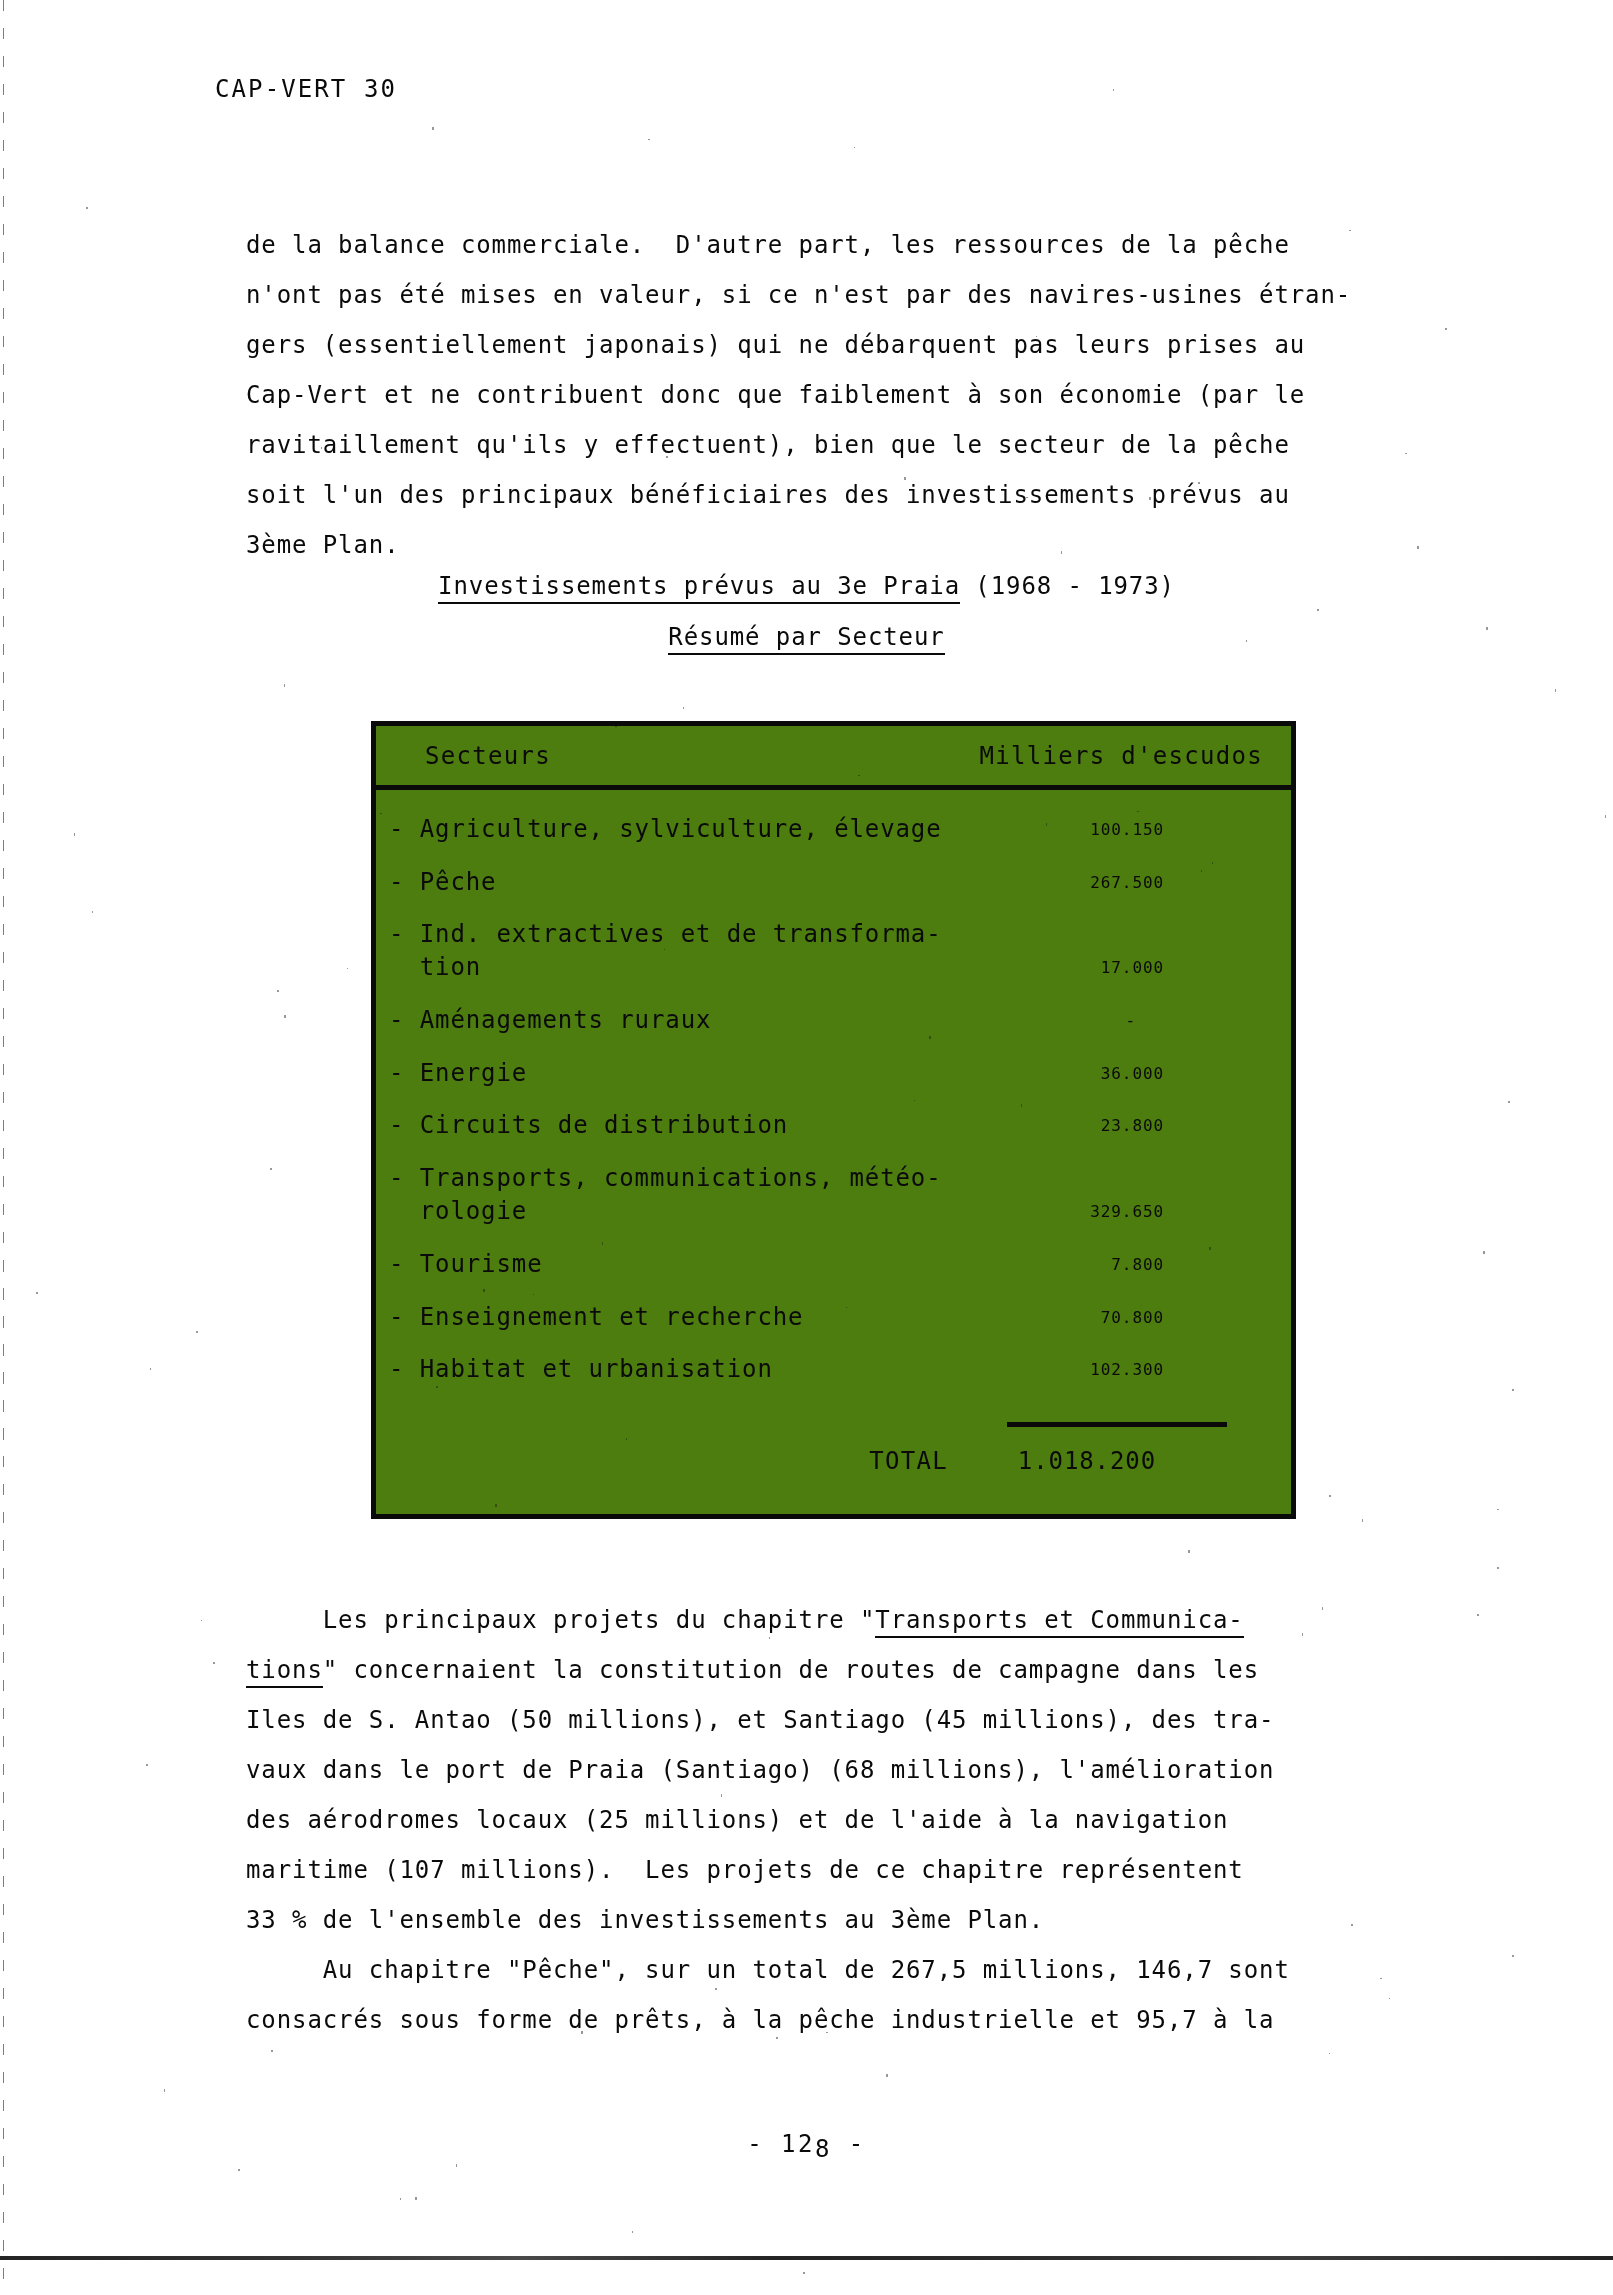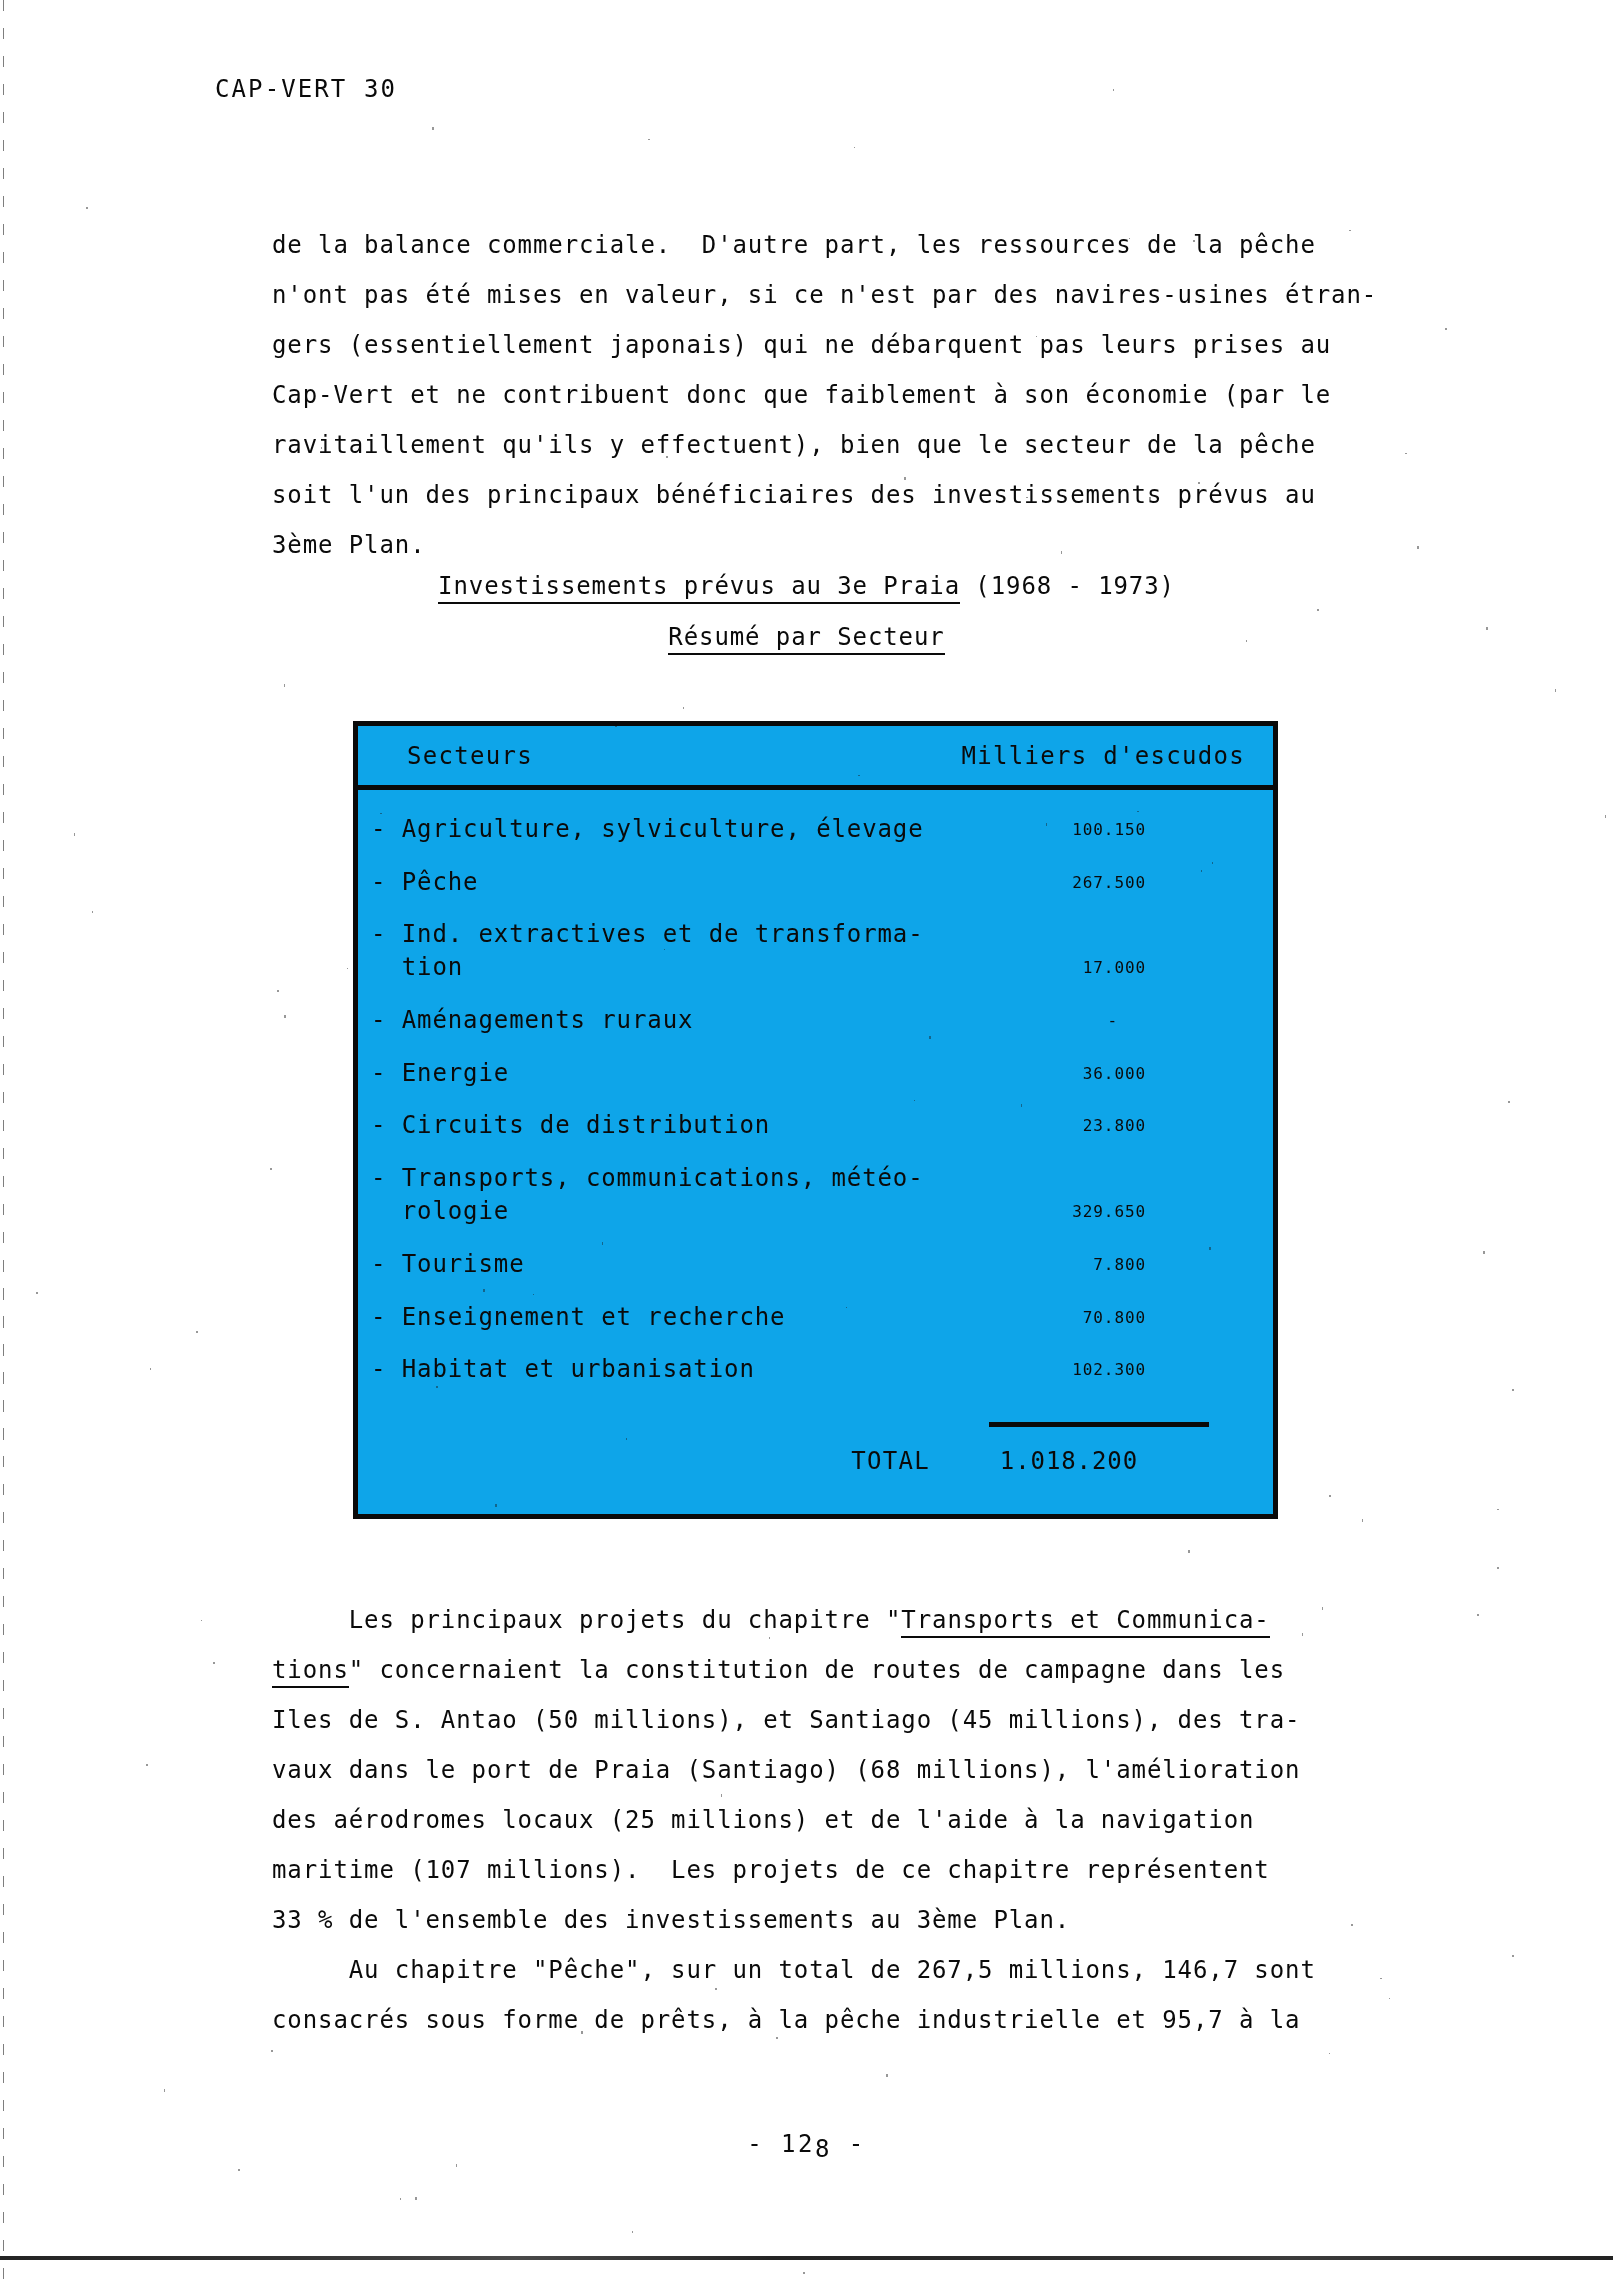--- a/index.html
+++ b/index.html
@@ -57,21 +57,21 @@
     left: 215px;
     top: 75px;
     font-size: 24px;
     letter-spacing: 2.1px;
     white-space: nowrap;
   }
 
   
   .textblock {
     position: absolute;
-    left: 272px;
+    left: 246px;
     width: 1115px;
     font-size: 24px;
     line-height: 50px;
     letter-spacing: 0.9px;
     white-space: pre-wrap;
   }
   .textblock .ln {
     display: block;
     white-space: pre;
   }
@@ -93,25 +93,25 @@
     font-size: 24px;
     letter-spacing: 0.9px;
     white-space: nowrap;
   }
   #table-title { top: 572px; }
   #table-subtitle { top: 623px; }
 
   
   .table-frame {
     position: absolute;
-    left: 353px;
+    left: 371px;
     top: 721px;
     width: 925px;
     border: 5.7px solid #0a0a0a;
-    background: #0ea5e9;
+    background: #4d7c0f;
     box-sizing: border-box;
   }
   .table-head {
     display: flex;
     align-items: center;
     height: 64px;
     border-bottom: 5.7px solid #0a0a0a;
     box-sizing: border-box;
   }
   .th-sectors {

